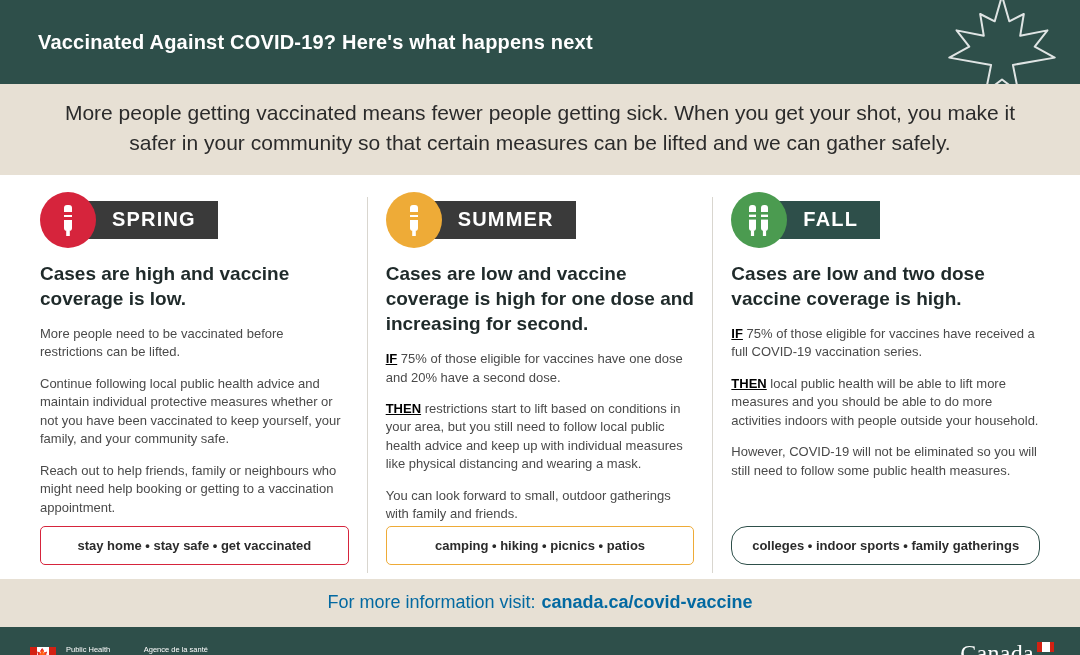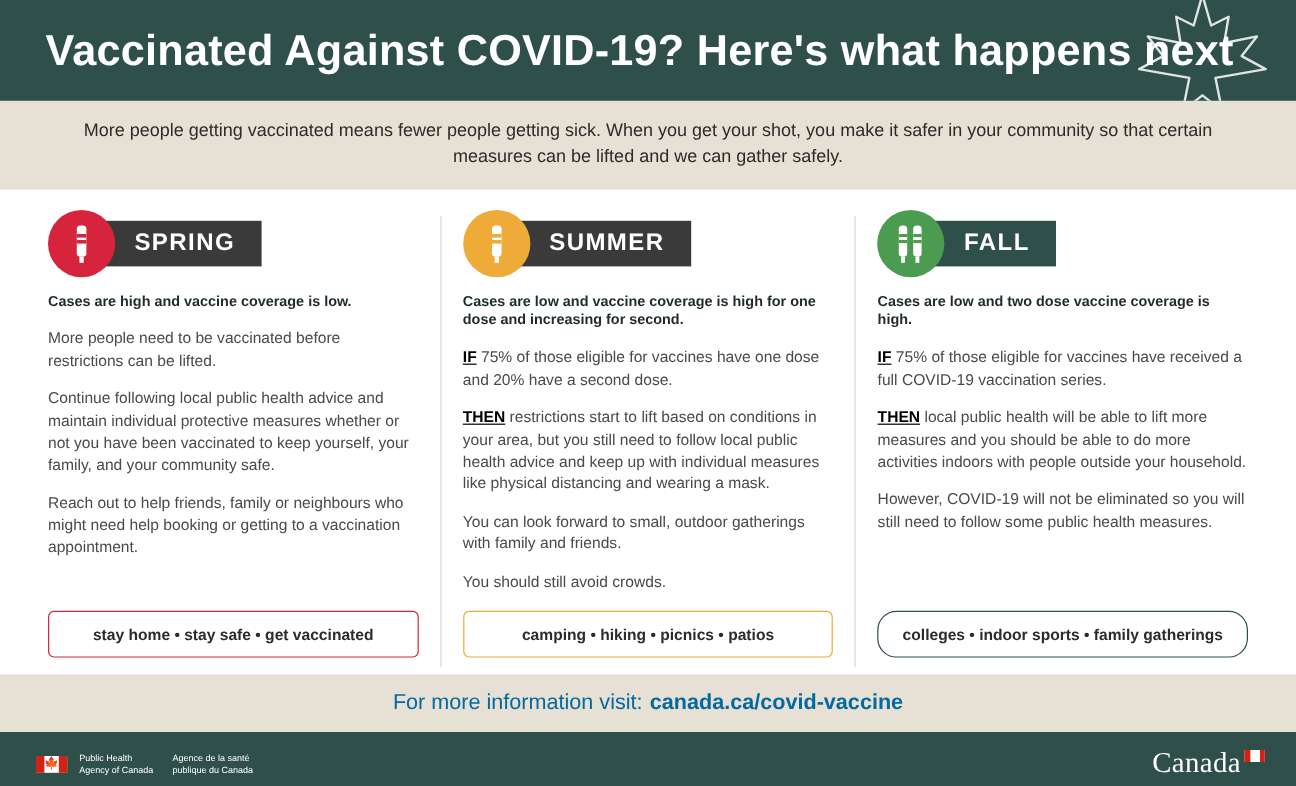--- a/index.html
+++ b/index.html
@@ -20,42 +20,42 @@
     position: relative;
     height: 84px;
     background: #2e4f4a;
     display: flex;
     align-items: center;
     padding-left: 38px;
     overflow: hidden;
   }
   .header-title {
     color: #ffffff;
-    font-size: 36px;
+    font-size: 20px;
     font-weight: bold;
     letter-spacing: 0.2px;
   }
   .leaf-outline {
     position: absolute;
     right: 18px;
     top: -6px;
     width: 120px;
     height: 100px;
     opacity: 0.85;
   }
 
   
   .subhead {
     background: #e7e0d4;
     padding: 14px 60px 16px 60px;
     text-align: center;
   }
   .subhead p {
     color: #2b2b2b;
-    font-size: 15px;
+    font-size: 21px;
     line-height: 1.45;
   }
 
   
   .columns {
     display: flex;
     padding: 22px 22px 6px 22px;
     height: 404px;
   }
   .col {
@@ -88,21 +88,21 @@
     display: flex;
     align-items: center;
     color: #ffffff;
     font-weight: bold;
     font-size: 20px;
     letter-spacing: 1.2px;
     flex: 0 0 auto;
   }
 
   .lede {
-    font-size: 12px;
+    font-size: 19px;
     font-weight: bold;
     color: #1f2a2a;
     line-height: 1.32;
     margin-bottom: 14px;
   }
   .para {
     font-size: 13px;
     color: #4a4a4a;
     line-height: 1.42;
     margin-bottom: 13px;

